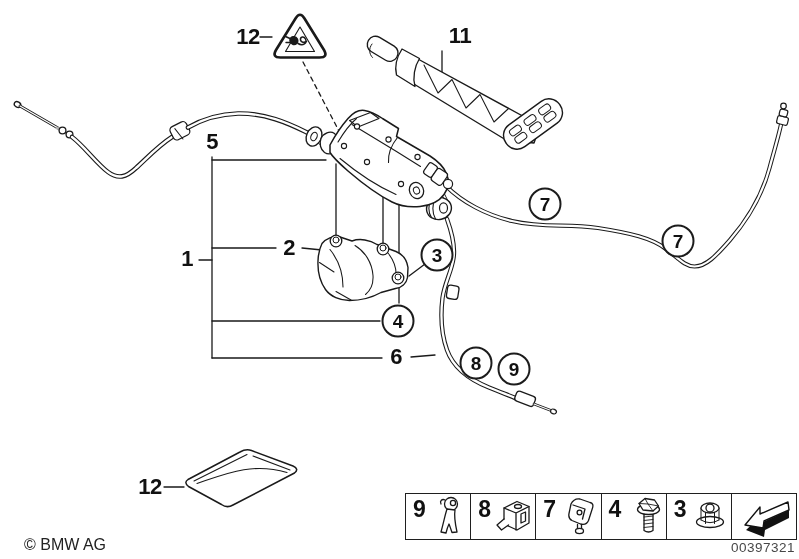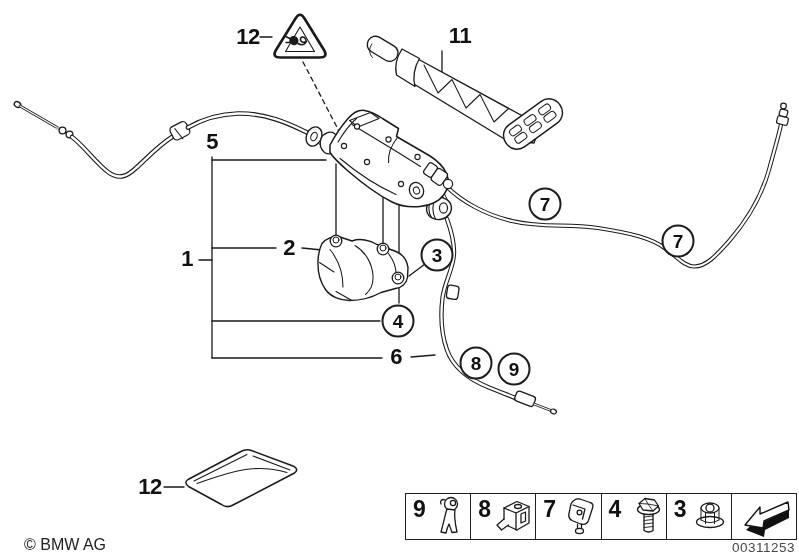--- a/index.html
+++ b/index.html
@@ -267,15 +267,15 @@
       <svg class="licon" width="56" height="45" viewBox="0 0 56 45">
         <g stroke-linejoin="round">
           <path d="M7,36 L22,22 L22,29 L50,16 L50,24 L26,36 L25,43 Z" fill="#111" stroke="none"></path>
           <path d="M6,31 L21,13 L21,20 L49,8 L50,16 L25,27 L24,34 Z" fill="#fff" stroke="#111" stroke-width="1.4"></path>
         </g>
       </svg>
     </div>
   </div>
 
   <div class="copyright">© BMW AG</div>
-  <div class="docnum">00311253</div>
+  <div class="docnum">00397321</div>
 
 </div>
 
 </body></html>

